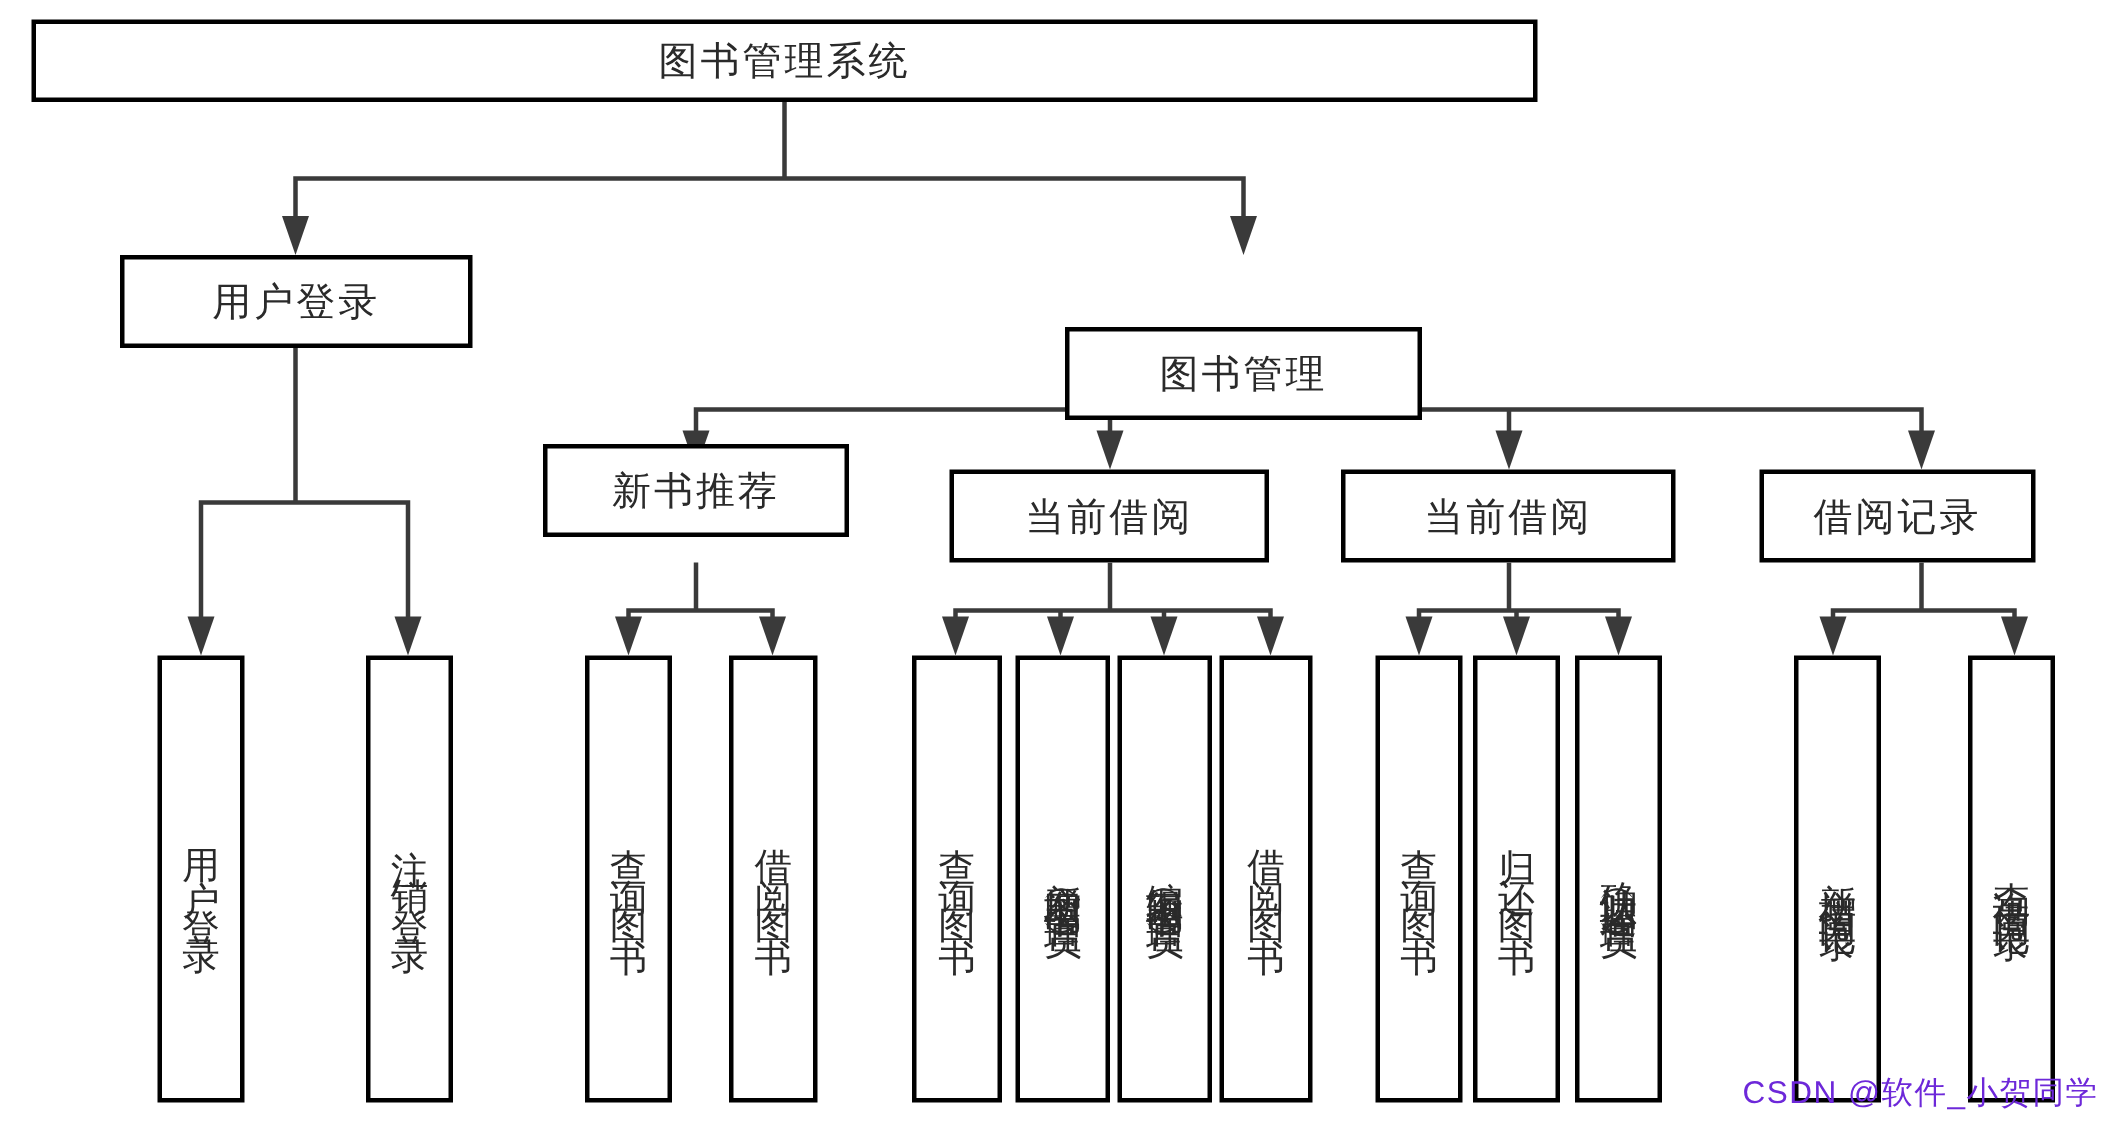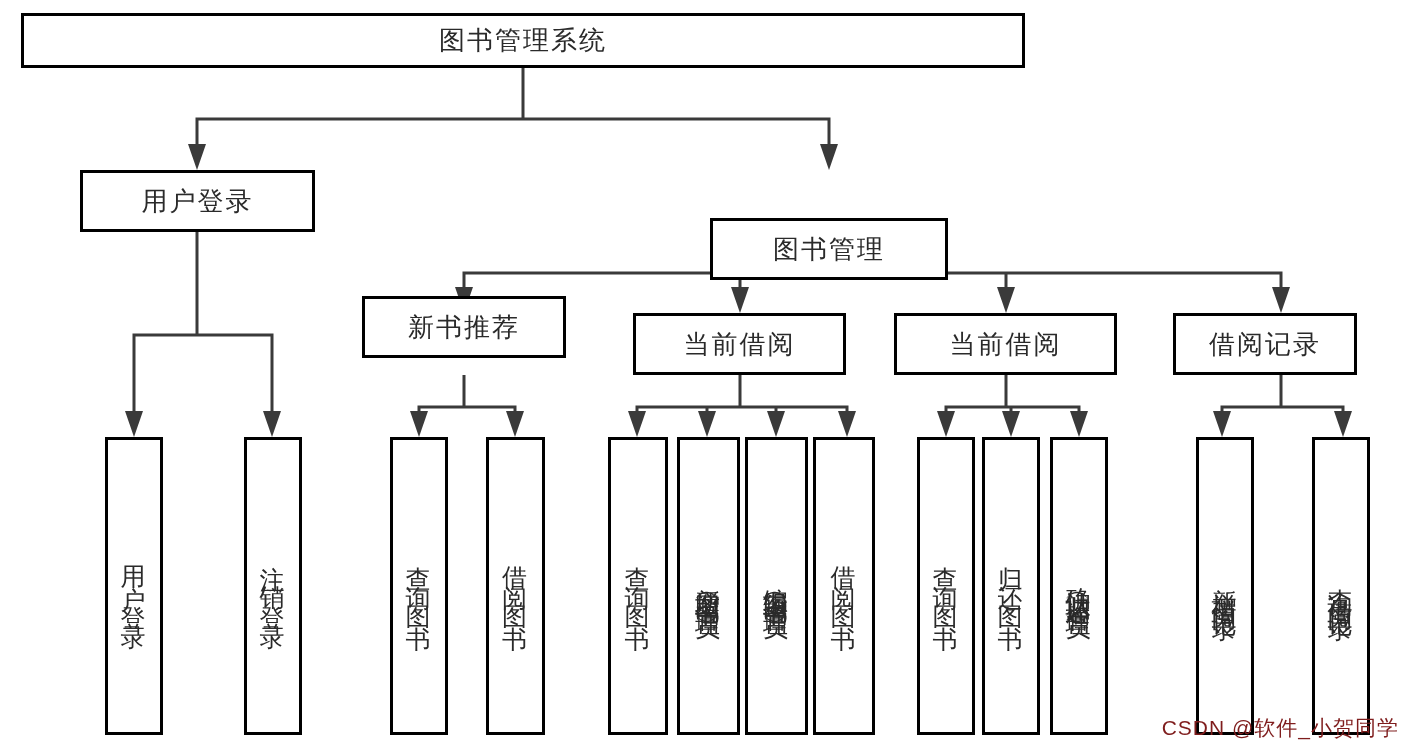--- a/index.html
+++ b/index.html
@@ -42,21 +42,21 @@
     font-size: 25px;
     white-space: normal;
   }
   .vt-s { letter-spacing: 20px; }
   .vt-m { letter-spacing: 6px; }
   .vt-l { letter-spacing: 4px; }
   .watermark {
     position: absolute;
     right: 6px;
     bottom: 5px;
-    color: #7f1d1d;
+    color: #6d28d9;
     font-size: 21px;
     letter-spacing: 1px;
     z-index: 5;
   }
 </style>
 </head>
 <body>
 
 <div class="canvas">
 

